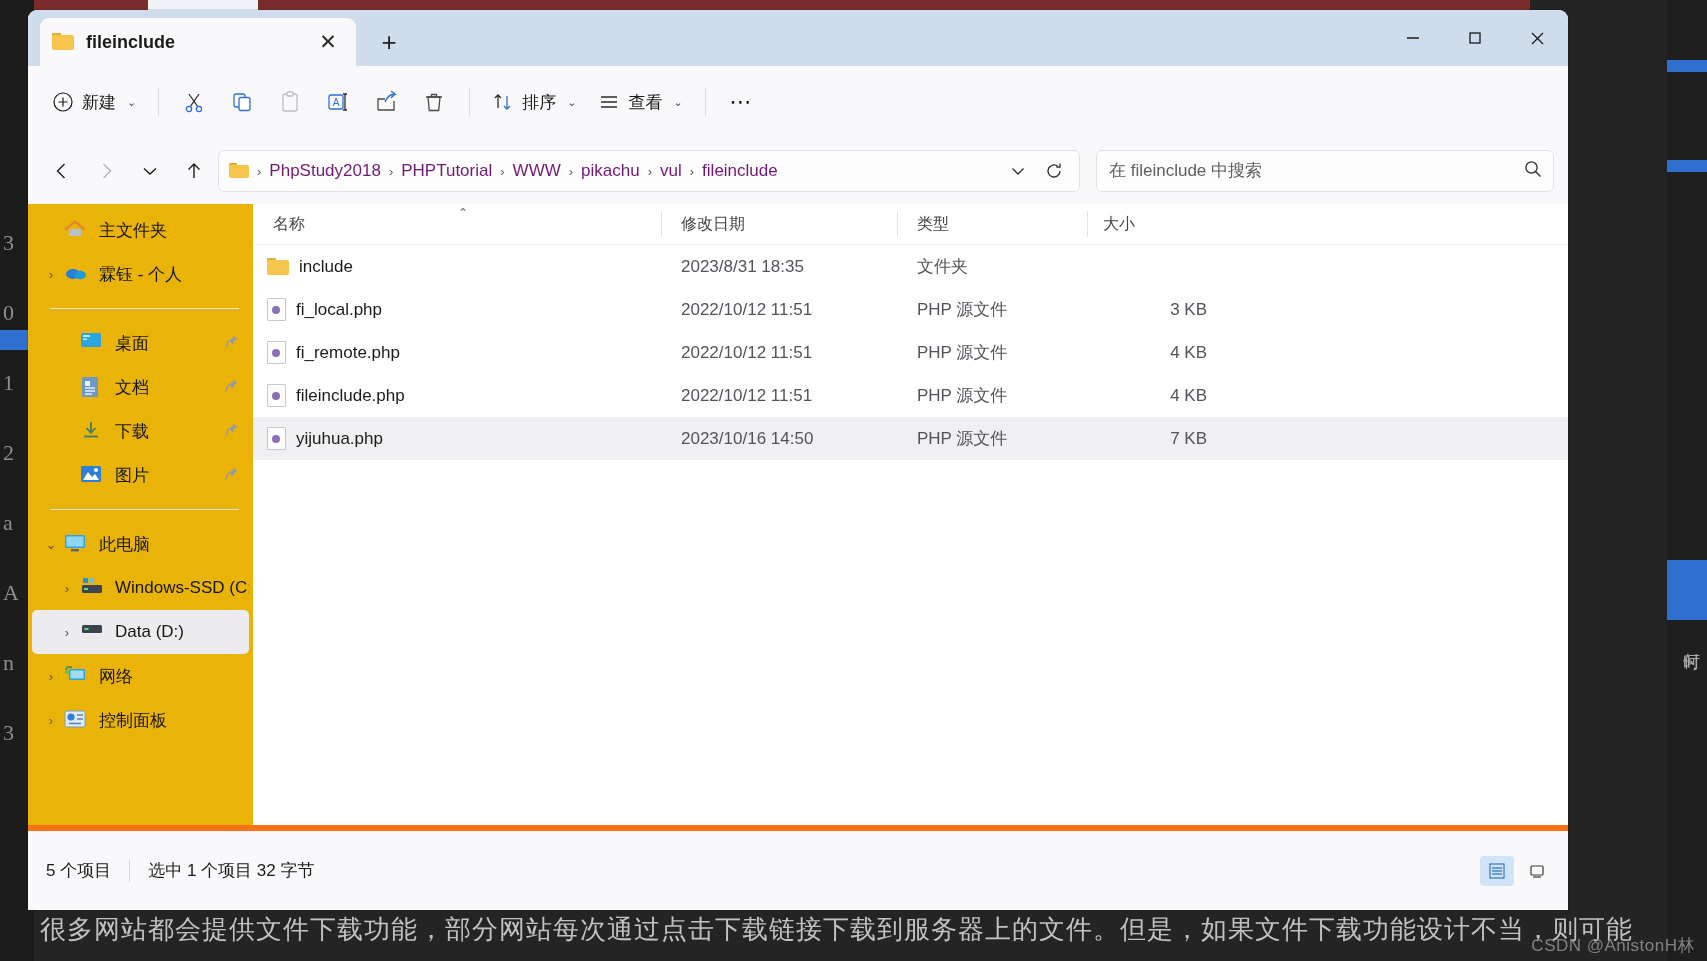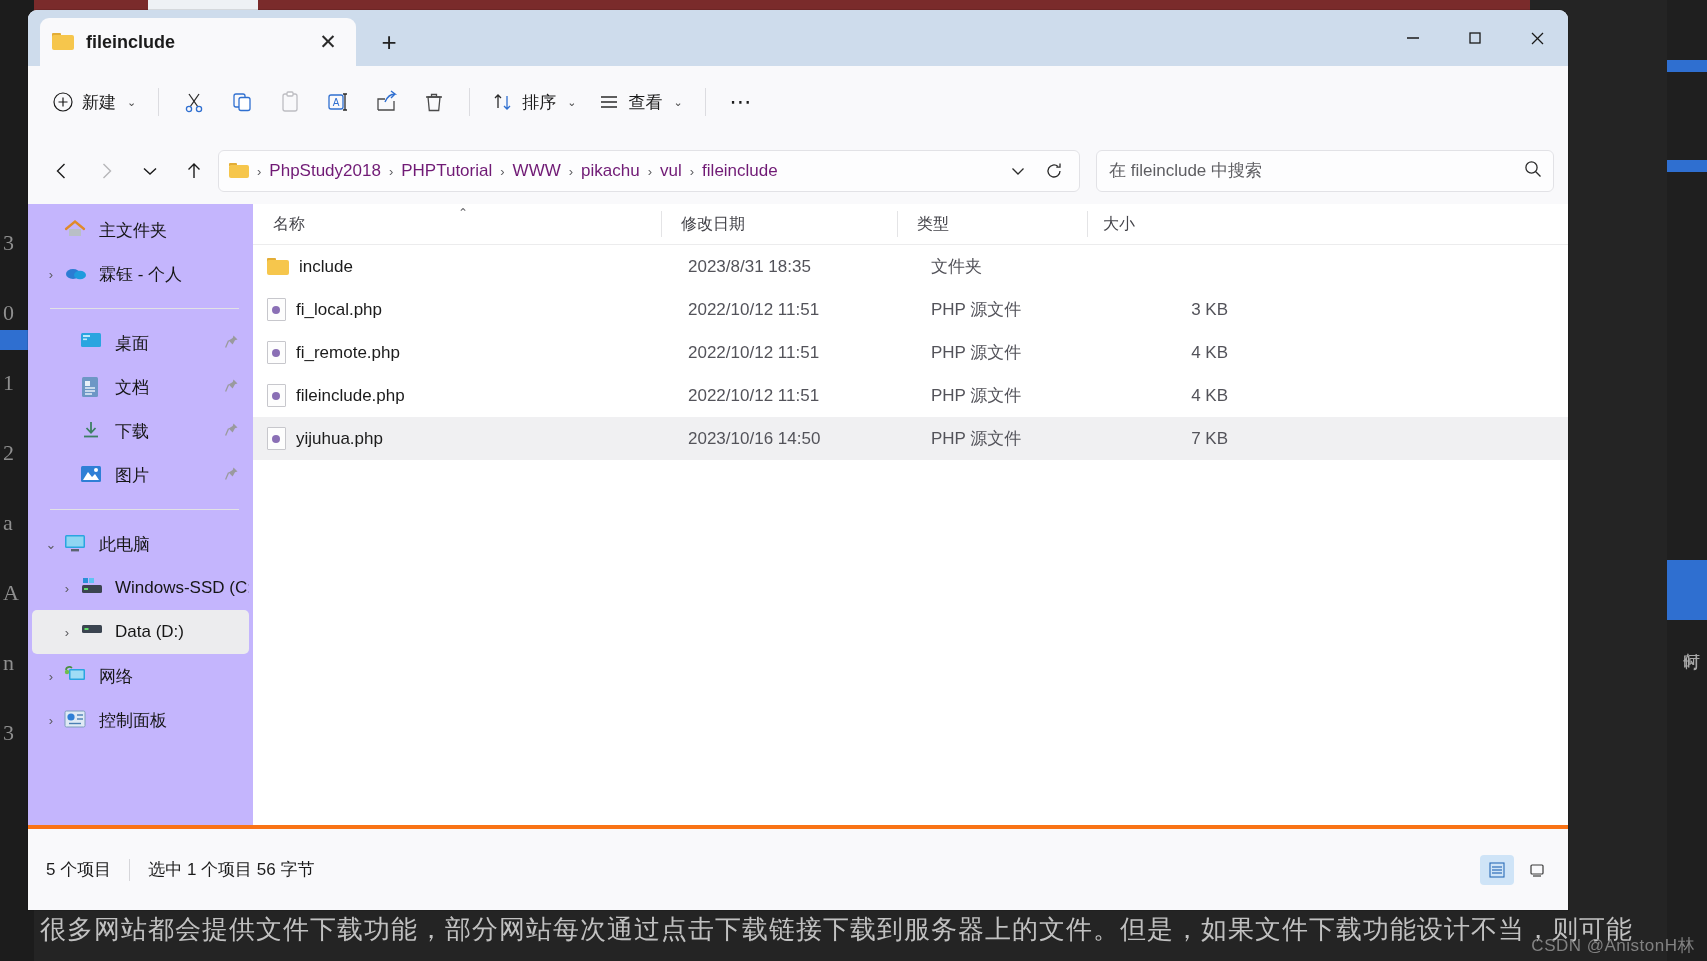--- a/index.html
+++ b/index.html
@@ -98,21 +98,21 @@
   .searchbox input {
     flex:1; border:0; outline:0; background:transparent; font-size:17px; color:#1b1b1b;
     font-family:"Liberation Sans", sans-serif;
   }
   .searchbox input::placeholder { color:#5e5e62; }
 
   
   .body { display:flex; height:621px; background:#ffffff; }
 
   
-  .sidebar { width:225px; background:#c4b5fd; padding-top:4px; box-sizing:border-box; overflow:hidden; flex:none; }
+  .sidebar { width:225px; background:#eab308; padding-top:4px; box-sizing:border-box; overflow:hidden; flex:none; }
   .nav-item {
     height:44px; display:flex; align-items:center; padding-left:6px; box-sizing:border-box;
     border-radius:5px; margin:0 4px; position:relative;
   }
   .nav-item.selected { background:#ececee; }
   .nav-exp { width:26px; flex:none; display:flex; align-items:center; justify-content:center; color:#5a5a5e; font-size:13px; }
   .nav-ico { width:26px; height:22px; flex:none; margin-right:9px; position:relative; }
   .nav-label { font-size:17px; color:#161616; white-space:nowrap; overflow:hidden; }
   .nav-pin { position:absolute; right:10px; color:#9a9a9e; font-size:15px; }
   .nav-div { height:1px; background:#e2e2e5; margin:12px 14px 12px 22px; }
@@ -122,21 +122,21 @@
   .filelist { flex:1; background:#ffffff; position:relative; overflow:hidden; }
   .colheader { height:40px; display:flex; align-items:center; border-bottom:1px solid #ececed; position:relative; }
   .sortmark { position:absolute; left:205px; top:2px; color:#6b6b6f; font-size:12px; }
   .col { font-size:16px; color:#44444a; padding-left:20px; box-sizing:border-box; position:relative; height:26px; display:flex; align-items:center;text-align:right; }
   .col:not(:first-child)::before { content:""; position:absolute; left:0; top:0; height:26px; width:1px; background:#e4e4e6; }
   .c-name { width:408px; }
   .c-date { width:236px; }
   .c-type { width:190px; }
   .c-size { width:128px;padding-left:16px; }
 
-  .row { height:43px; display:flex; align-items:center;gap:7px; }
+  .row { height:43px; display:flex; align-items:center; }
   .row.selected { background:#f0f0f2; }
   .cell { font-size:17px; color:#1b1b1b; padding-left:20px; box-sizing:border-box; display:flex; align-items:center; }
   .cell.dim { color:#53535a; }
   .cell-name { width:408px; gap:10px; padding-left:14px; }
   .cell-date { width:236px;text-align:right; }
   .cell-type { width:190px; }
   .cell-size { width:128px; justify-content:flex-end; padding-right:8px; padding-left:0; }
 
   
   .folder-ico { position:relative; width:22px; height:18px; flex:none; }
@@ -144,21 +144,21 @@
     background:#e8b33c; border-radius:1px 1px 0 0; }
   .folder-ico::after { content:""; position:absolute; left:0; top:3px; width:22px; height:15px;
     background:#f6c košík; }
   .php-ico { position:relative; width:19px; height:23px; flex:none; }
   .php-page { position:absolute; inset:0; background:#fdfdfd; border:1px solid #c7c7cc; border-radius:1px; }
   .php-el { position:absolute; left:5px; top:8px; width:8px; height:8px; border-radius:50%; background:#8a6fb5; }
 
   
   .statusbar {
     height:85px; background:#f9f9fb; display:flex; align-items:center;
-    padding:0 18px; box-sizing:border-box; border-top:4px solid #f97316; position:relative;
+    padding:0 18px; box-sizing:border-box; border-top:6px solid #f97316; position:relative;
   }
   .st-text { font-size:17px; color:#1b1b1b; }
   .st-sep { width:1px; height:22px; background:#d6d6da; margin:0 18px; }
   .st-right { position:absolute; right:14px; display:flex; gap:6px; align-items:center; }
   .vbtn { width:34px; height:30px; display:flex; align-items:center; justify-content:center; border-radius:4px; }
   .vbtn.active { background:#cfe4f7; }
 
   
   .watermark {
     position:absolute; right:12px; bottom:4px; color:#8c8c8c; font-size:17px;
@@ -575,21 +575,21 @@
               <div class="cell dim cell-type">PHP 源文件</div>
               <div class="cell dim cell-size">7 KB</div>
             </div>
           </div>
       </div>
     </div>
 
     <div class="statusbar">
       <span class="st-text">5 个项目</span>
       <span class="st-sep"></span>
-      <span class="st-text">选中 1 个项目  56 字节</span>
+      <span class="st-text">选中 1 个项目  32 字节</span>
 
       <span class="st-right">
         <span class="vbtn active">
           <svg width="20" height="20" viewBox="0 0 20 20">
             <rect x="3" y="3" width="14" height="14" fill="none" stroke="#2b6cb8" stroke-width="1.1"></rect>
             <line x1="5" y1="7" x2="15" y2="7" stroke="#2b6cb8" stroke-width="1.2"></line>
             <line x1="5" y1="10" x2="15" y2="10" stroke="#2b6cb8" stroke-width="1.2"></line>
             <line x1="5" y1="13" x2="15" y2="13" stroke="#2b6cb8" stroke-width="1.2"></line>
           </svg>
         </span>

